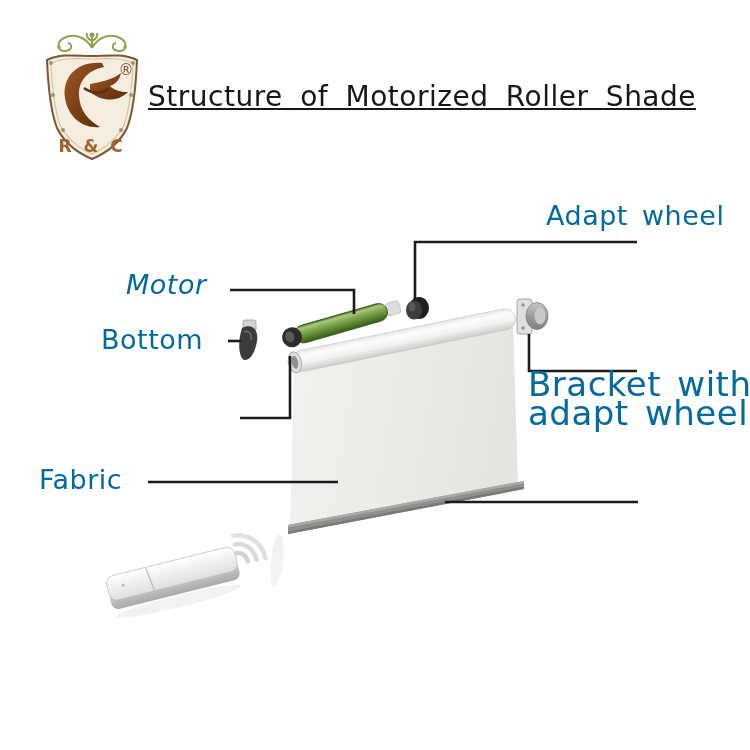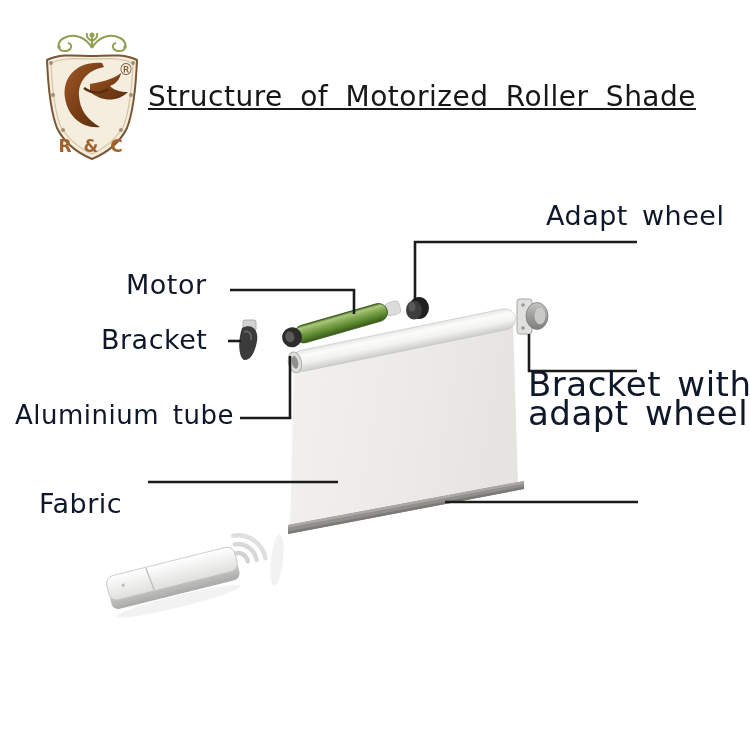--- a/index.html
+++ b/index.html
@@ -6,28 +6,28 @@
   .stage{
     position:relative;width:750px;height:750px;background:#ffffff;overflow:hidden;
     font-family:"DejaVu Sans","Liberation Sans",sans-serif;color:#151515;
   }
   .stage svg.canvas{position:absolute;left:0;top:0;}
   .page-title{
     position:absolute;left:148px;top:80px;font-size:28px;color:#171717;
     letter-spacing:0.5px;word-spacing:8px;white-space:nowrap;text-decoration:underline;
   }
   .label{
-    position:absolute;font-size:27px;color:#0f172a;letter-spacing:0.5px;
+    position:absolute;font-size:27px;color:#0369a1;letter-spacing:0.5px;
     word-spacing:5px;white-space:nowrap;
   }
   #label-adapt-wheel{left:546px;top:200px;}
-  #label-motor{left:126px;top:269px;}
+  #label-motor{left:126px;top:269px;font-style:italic;}
   #label-bracket{left:101px;top:324px;}
   #label-aluminium-tube{left:15px;top:400px;font-size:26px;}
-  #label-fabric{left:39px;top:488px;}
+  #label-fabric{left:39px;top:464px;}
   #label-bracket-wheel{left:528px;top:370px;width:212px;text-align:center;line-height:29px;font-size:34px;}
   #label-bottom-rail{left:555px;top:503px;}
   #label-remote{left:175px;top:602px;}
 </style>
 </head>
 <body>
 
 <div class="stage">
 
   <svg class="canvas" width="750" height="750" viewBox="0 0 750 750">
@@ -174,23 +174,22 @@
       <path d="M445,502 H638"></path>
     </g>
   </svg>
 
   <div class="page-title">Structure of Motorized Roller Shade</div>
 
   <div class="label" id="label-adapt-wheel">Adapt wheel</div>
 
   <div class="label" id="label-motor">Motor</div>
 
-  <div class="label" id="label-bracket">Bracket</div>
+  <div class="label" id="label-bracket">Bottom</div>
 
-  <div class="label" id="label-aluminium-tube">Aluminium tube</div>
 
   <div class="label" id="label-fabric">Fabric</div>
 
   <div class="label" id="label-bracket-wheel">
     <span style="display:block">Bracket with</span>
     <span style="display:block">adapt wheel</span>
   </div>
 
 
 </div>

